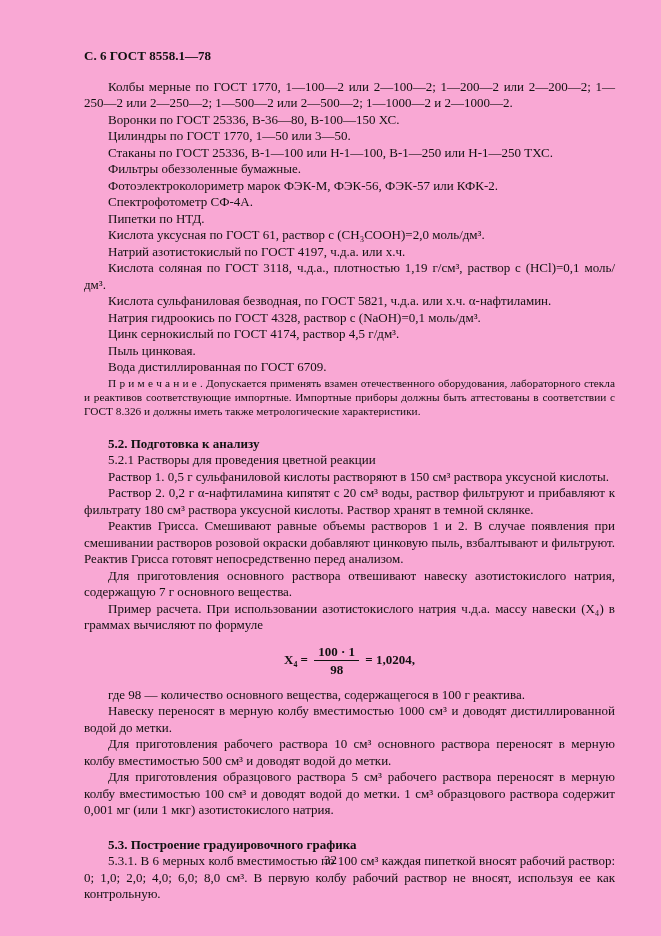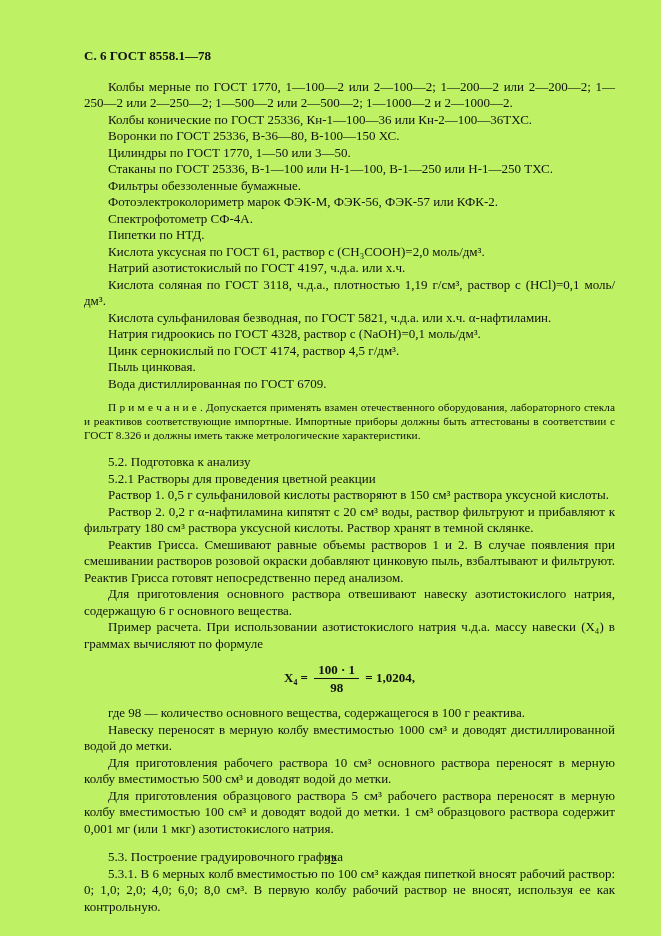--- a/index.html
+++ b/index.html
@@ -7,44 +7,44 @@
     padding: 0;
     background: #ffffff;
     color: #111111;
   }
   .page {
     position: relative;
     width: 661px;
     height: 936px;
     box-sizing: border-box;
     padding: 48px 46px 0 84px;
-    background: #bef264;
+    background: #f9a8d4;
     font-family: "Liberation Serif", "DejaVu Serif", serif;
     font-size: 13px;
     line-height: 16.5px;
     overflow: hidden;
   }
   .doc-header {
     font-weight: bold;
     font-size: 13px;
     margin: 0 0 14px 0;
   }
   .para {
     margin: 0;
     text-indent: 24px;
     text-align: justify;
   }
   .heading {
-    font-weight: normal;
-    margin-top: 12px;
+    font-weight: bold;
+    margin-top: 18px;
   }
   .note {
     font-size: 11.3px;
     line-height: 14px;
-    margin-top: 8px;
+    margin-top: 0;
     margin-bottom: 5px;
   }
   .formula-row {
     text-align: center;
     margin: 10px 0 10px 0;
     text-indent: 0;
     font-weight: bold;
   }
   .formula-row .piece {
     display: inline-block;
@@ -76,21 +76,20 @@
   }
 </style>
 </head>
 <body>
 
 <div class="page">
 
   <p class="doc-header">С. 6 ГОСТ 8558.1—78</p>
 
   <p class="para">Колбы мерные по ГОСТ 1770, 1—100—2 или 2—100—2; 1—200—2 или 2—200—2; 1—250—2 или 2—250—2; 1—500—2 или 2—500—2; 1—1000—2 и 2—1000—2.</p>
-  <p class="para">Колбы конические по ГОСТ 25336, Кн-1—100—36 или Кн-2—100—36ТХС.</p>
   <p class="para">Воронки по ГОСТ 25336, В-36—80, В-100—150 ХС.</p>
   <p class="para">Цилиндры по ГОСТ 1770, 1—50 или 3—50.</p>
   <p class="para">Стаканы по ГОСТ 25336, В-1—100 или Н-1—100, В-1—250 или Н-1—250 ТХС.</p>
   <p class="para">Фильтры обеззоленные бумажные.</p>
   <p class="para">Фотоэлектроколориметр марок ФЭК-М, ФЭК-56, ФЭК-57 или КФК-2.</p>
   <p class="para">Спектрофотометр СФ-4А.</p>
   <p class="para">Пипетки по НТД.</p>
   <p class="para">Кислота уксусная по ГОСТ 61, раствор с (СН₃СООН)=2,0 моль/дм³.</p>
   <p class="para">Натрий азотистокислый по ГОСТ 4197, ч.д.а. или х.ч.</p>
   <p class="para">Кислота соляная по ГОСТ 3118, ч.д.а., плотностью 1,19 г/см³, раствор с (НСl)=0,1 моль/дм³.</p>
@@ -100,21 +99,21 @@
   <p class="para">Пыль цинковая.</p>
   <p class="para">Вода дистиллированная по ГОСТ 6709.</p>
 
   <p class="para note">П р и м е ч а н и е .  Допускается применять взамен отечественного оборудования, лабораторного стекла и реактивов соответствующие импортные. Импортные приборы должны быть аттестованы в соответствии с ГОСТ 8.326 и должны иметь также метрологические характеристики.</p>
 
   <p class="para heading">5.2. Подготовка к анализу</p>
   <p class="para">5.2.1 Растворы для проведения цветной реакции</p>
   <p class="para">Раствор 1. 0,5 г сульфаниловой кислоты растворяют в 150 см³ раствора уксусной кислоты.</p>
   <p class="para">Раствор 2. 0,2 г α-нафтиламина кипятят с 20 см³ воды, раствор фильтруют и прибавляют к фильтрату 180 см³ раствора уксусной кислоты. Раствор хранят в темной склянке.</p>
   <p class="para">Реактив Грисса. Смешивают равные объемы растворов 1 и 2. В случае появления при смешивании растворов розовой окраски добавляют цинковую пыль, взбалтывают и фильтруют. Реактив Грисса готовят непосредственно перед анализом.</p>
-  <p class="para">Для приготовления основного раствора отвешивают навеску азотистокислого натрия, содержащую 6 г основного вещества.</p>
+  <p class="para">Для приготовления основного раствора отвешивают навеску азотистокислого натрия, содержащую 7 г основного вещества.</p>
   <p class="para">Пример расчета. При использовании азотистокислого натрия ч.д.а. массу навески (Х₄) в граммах вычисляют по формуле</p>
 
   <div class="formula-row">
     <span class="piece">X₄ =</span>
     <span class="frac">
       <span class="num">100 · 1</span>
       <span class="den">98</span>
     </span>
     <span class="piece">= 1,0204,</span>
   </div>

